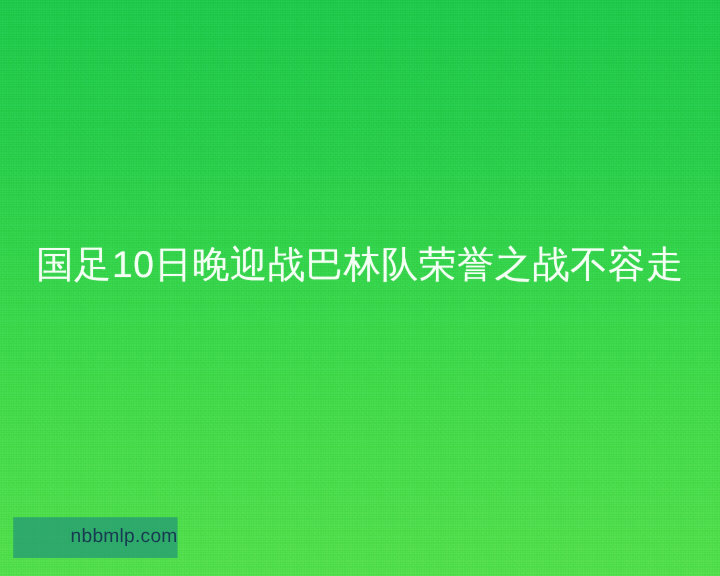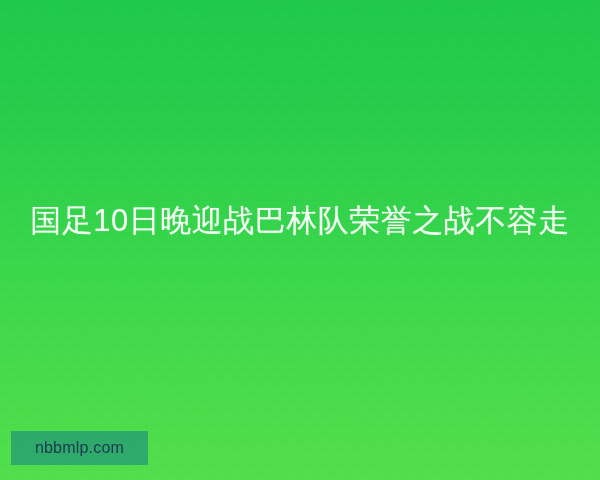--- a/index.html
+++ b/index.html
@@ -83,21 +83,21 @@
   
   #watermark {
     position: absolute;
     left: 11px;
     top: 431px;
     width: 137px;
     height: 34px;
     background: rgba(28, 138, 126, 0.62);
     display: flex;
     align-items: center;
-    justify-content: center;
+    justify-content: flex-end;
   }
   #watermark .wm-text {
     color: #173a52;
     font-size: 16px;
     line-height: 16px;
     letter-spacing: 0.2px;
     font-weight: 400;
   }
 </style>
 </head>

